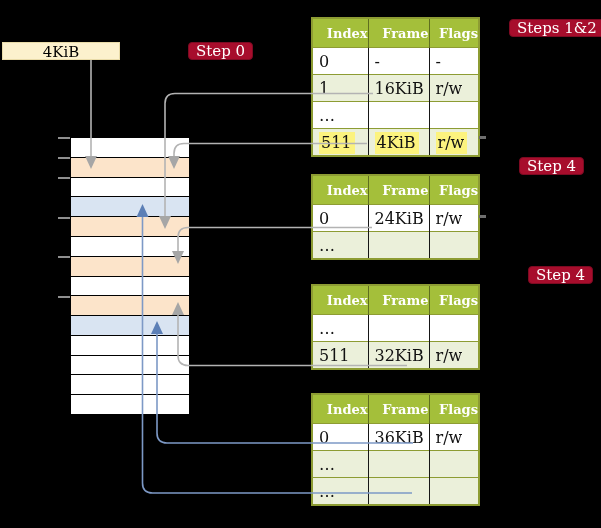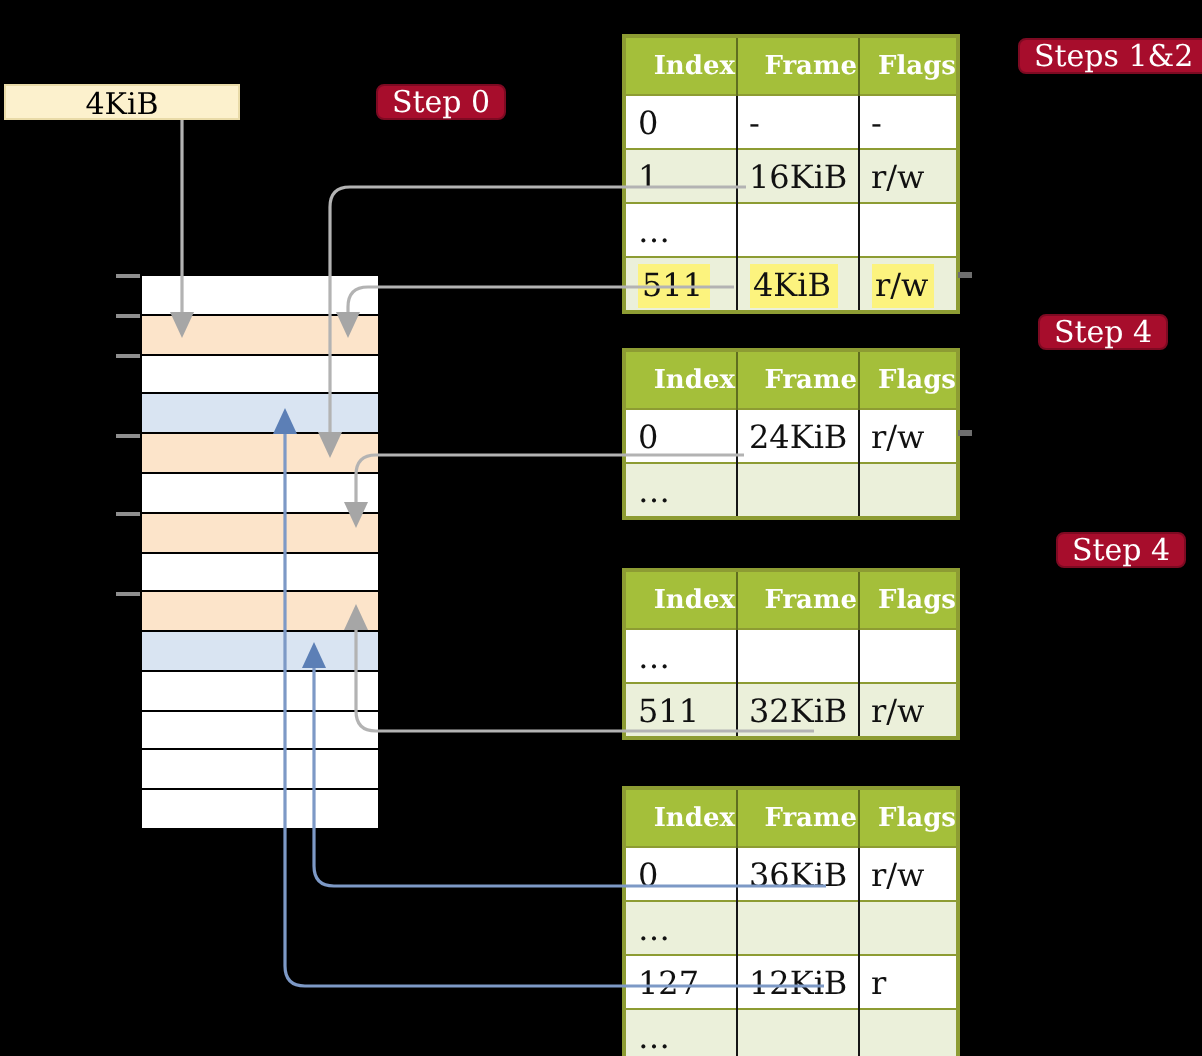--- a/index.html
+++ b/index.html
@@ -192,25 +192,20 @@
           <tr>
             <td>0</td>
             <td>36KiB</td>
             <td>r/w</td>
           </tr>
           <tr class="shade">
             <td>…</td>
             <td></td>
             <td></td>
           </tr>
-          <tr>
-            <td>127</td>
-            <td>12KiB</td>
-            <td>r</td>
-          </tr>
           <tr class="shade">
             <td>…</td>
             <td></td>
             <td></td>
           </tr>
         </tbody>
     </table>
   </div>
 
   <svg id="overlay" width="601" height="528" viewBox="0 0 601 528">

